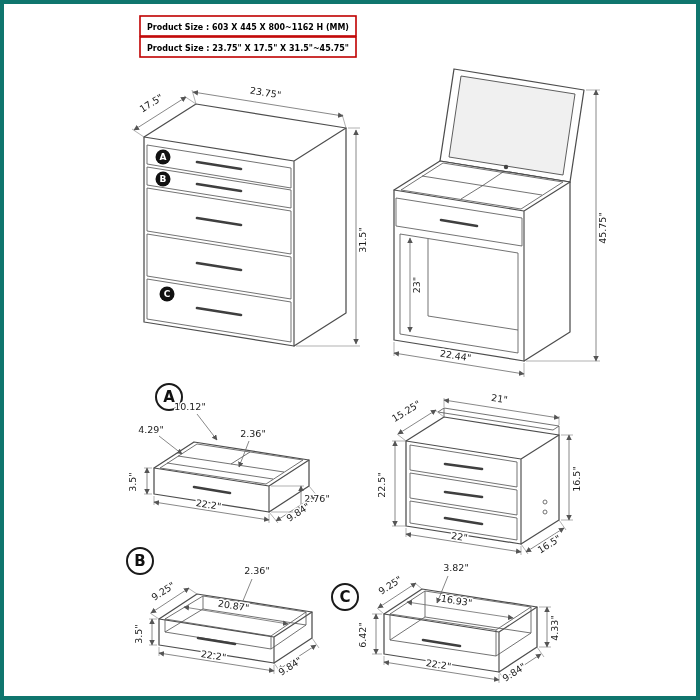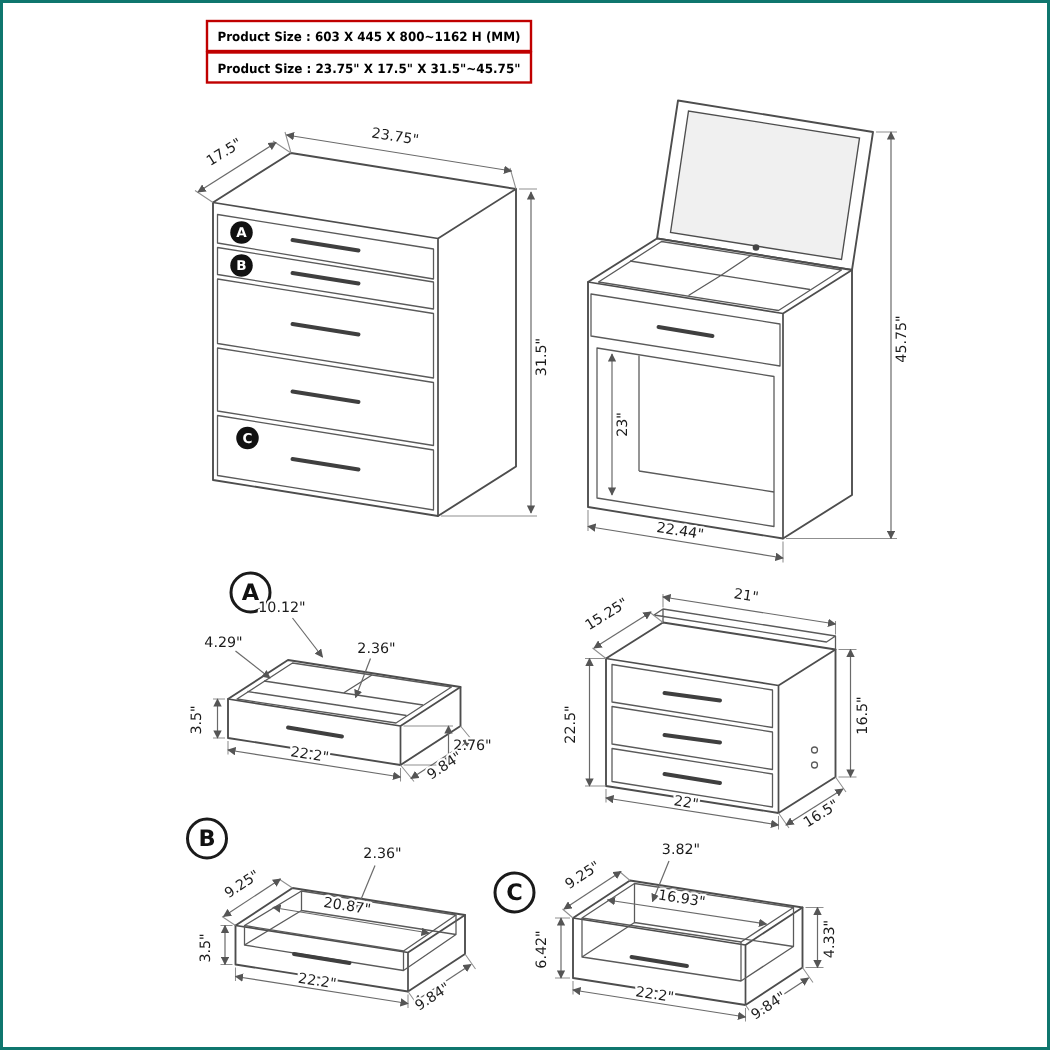--- a/index.html
+++ b/index.html
@@ -1,16 +1,16 @@
 <!DOCTYPE html>
 <html><head>
 <meta charset="utf-8">
 <style>
   html,body{margin:0;padding:0;background:#fff;}
-  .stage{width:700px;height:700px;position:relative;background:#fff;border:2px solid #0f766e;box-sizing:border-box;}
+  .stage{width:700px;height:700px;position:relative;background:#fff;border:4px solid #0f766e;box-sizing:border-box;}
   svg{display:block;}
   svg text{font-family:"DejaVu Sans","Liberation Sans",sans-serif;}
   .furn{fill:none;stroke:#4d4d4d;stroke-width:1.15;stroke-linejoin:round;stroke-linecap:round;}
   .furn-fill{fill:#ffffff;stroke:#4d4d4d;stroke-width:1.25;stroke-linejoin:round;}
   .thin{fill:none;stroke:#5a5a5a;stroke-width:0.85;stroke-linejoin:round;}
   .handle{fill:none;stroke:#3f3f3f;stroke-width:2.6;stroke-linecap:round;}
   .dim{stroke:#6a6a6a;stroke-width:0.8;fill:none;}
   .ext{stroke:#8f8f8f;stroke-width:0.7;fill:none;}
   .dim-label{font-size:9.5px;fill:#1c1c1c;text-anchor:middle;paint-order:stroke;stroke:#ffffff;stroke-width:3px;stroke-linejoin:round;}
   .callout-dot{fill:#111;stroke:none;}

